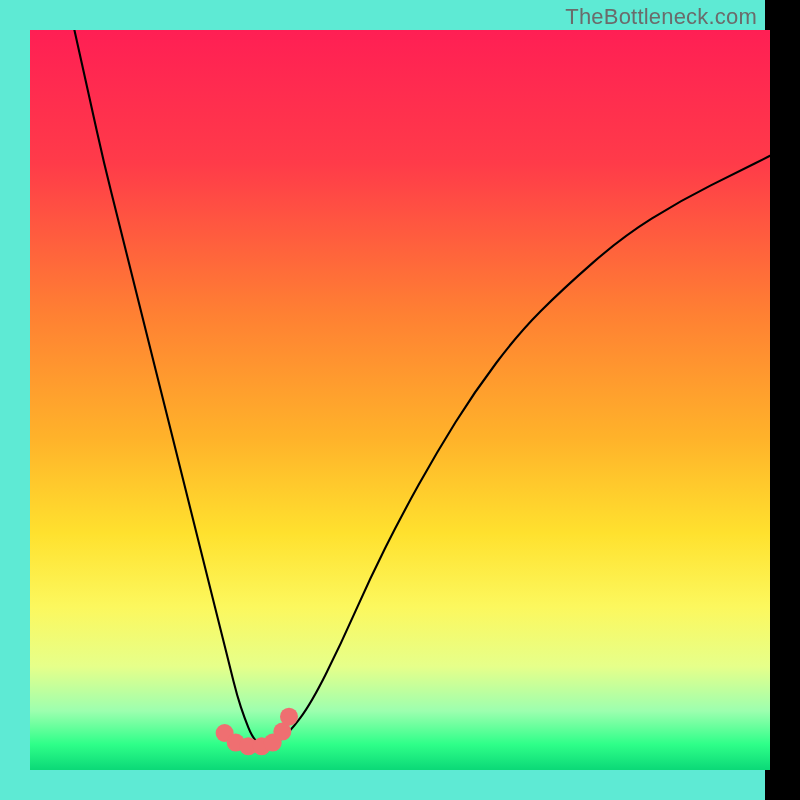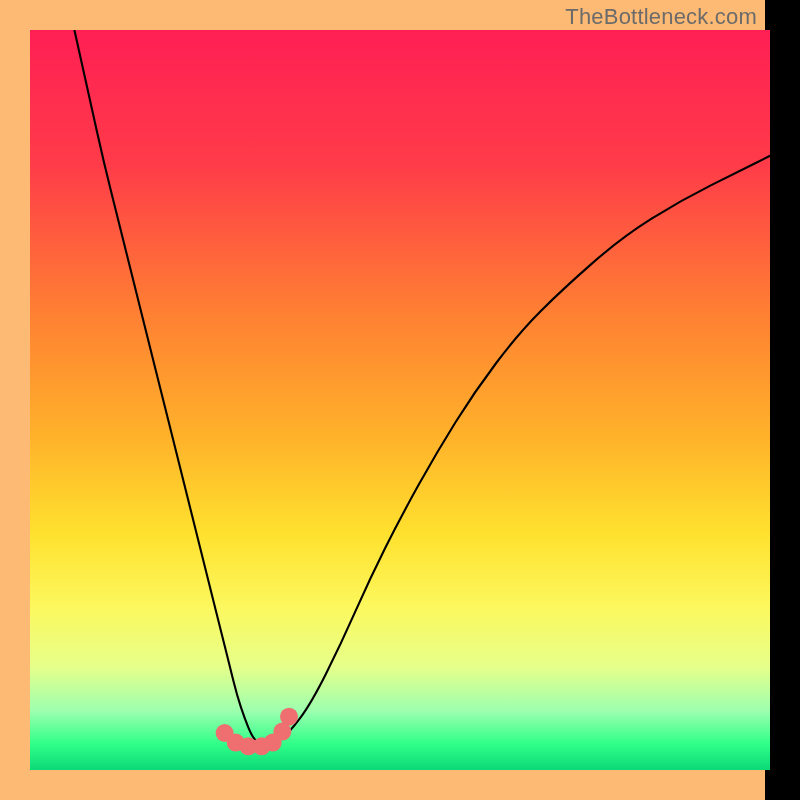--- a/index.html
+++ b/index.html
@@ -10,21 +10,21 @@
     overflow: hidden;
     background: #000;
     font-family: Arial, Helvetica, sans-serif;
   }
   .frame {
     position: absolute;
     left: 0;
     top: 0;
     width: 765px;
     height: 800px;
-    background: #fdba74;
+    background: #5eead4;
   }
   .plot {
     position: absolute;
     left: 30px;
     top: 30px;
     width: 740px;
     height: 740px;
   }
   .watermark {
     position: absolute;

